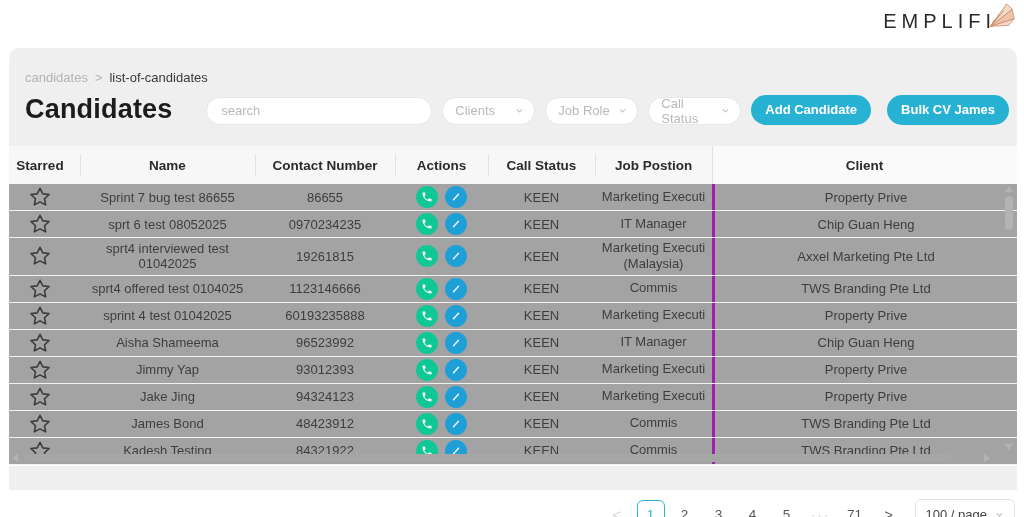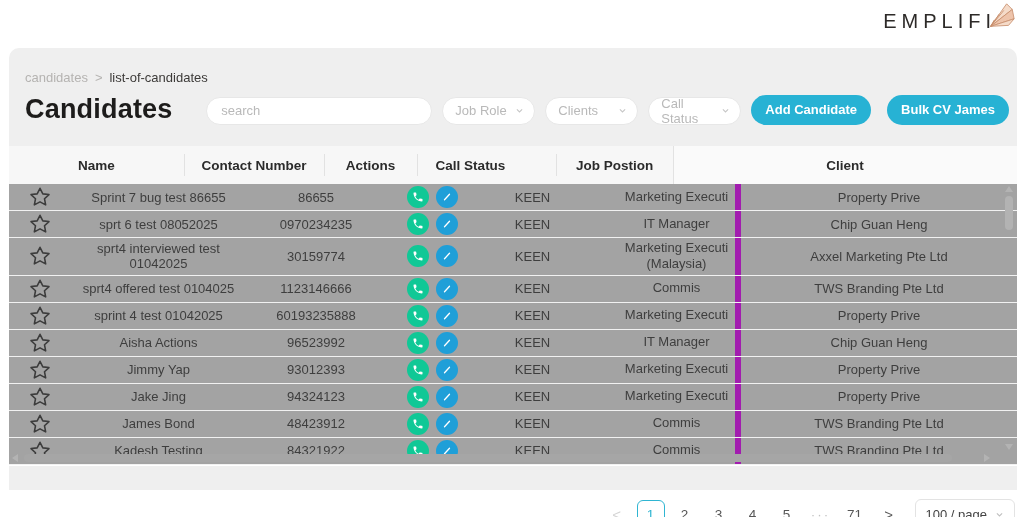--- a/index.html
+++ b/index.html
@@ -37,36 +37,36 @@
     font-family:"Liberation Sans", sans-serif; }
 
   
   .table-wrap { position:relative; margin-top:21px; height:320px; background:#ffffff; overflow:hidden; }
   .thead { display:flex; height:38px; background:#f7f7f7; align-items:center; }
   .hcell { font-size:13.5px; font-weight:bold; color:#2b2b2b; text-align:center;
     position:relative; height:100%; display:flex; align-items:center; justify-content:center; }
   .hcell + .hcell::before { content:""; position:absolute; left:0; top:8px; bottom:8px;
     width:1px; background:#e2e2e2; }
   .c0 { width:62px;  flex:none; }
-  .c1 { width:175px; flex:none; }
+  .c1 { width:175px; flex:none;margin-left:9px; }
   .c2 { width:140px; flex:none;text-align:right; }
   .c3 { width:93px;  flex:none; }
   .c4 { width:107px; flex:none; }
-  .c5 { width:117px; flex:none;margin-left:32px; }
+  .c5 { width:117px; flex:none; }
   .c6 { flex:1; min-width:0; }
   .hcell.c6 { background:#fafafa; }
   .hcell.c6::before { top:0; bottom:0; }
 
   .tbody { }
   .trow { display:flex; align-items:center; min-height:25px; border-bottom:1px solid #f1f1f1;
     background:#a3a3a3; }
   .cell { font-size:13px; color:#3e3e3e; text-align:center; padding:2px 4px;
     display:flex; align-items:center; justify-content:center; align-self:stretch; }
   .cell.c5 { white-space:pre-line; overflow:hidden; line-height:1.25; }
-  .cell.c6 { border-left:6px solid #a21caf; }
+  .cell.c6 { border-left:3px solid #a21caf; }
   .star { width:22px; height:22px; cursor:pointer; display:inline-flex; }
   .actions-cell { gap:7px; }
   .icon-btn { width:22px; height:22px; border-radius:50%; display:inline-flex;
     align-items:center; justify-content:center; cursor:pointer; }
   .icon-btn.phone { background:#10c896; }
   .icon-btn.edit  { background:#1f9fd8; }
 
   
   .vscroll { position:absolute; top:40px; bottom:16px; right:3px; width:10px; }
   .v-arrow-up, .v-arrow-down { position:absolute; left:1px; width:0; height:0;
@@ -123,28 +123,28 @@
     <span>&gt;</span>
     <span class="current">list-of-candidates</span>
   </div>
 
   <div class="pad title-row">
     <div class="page-title">Candidates</div>
     <div class="controls">
       <input class="search-input" type="text" placeholder="search" style="">
       <div id="dropdowns" style="display:flex;gap:10px;">
   <div class="select-pill">
-    <span>Job Role</span>
+    <span>Clients</span>
     <svg class="chev" viewBox="0 0 24 24" fill="none" stroke="#c7c7c7" stroke-width="3">
               <polyline points="5 9 12 16 19 9"></polyline>
             </svg>
   </div>
 
   <div class="select-pill">
-    <span>Clients</span>
+    <span>Job Role</span>
     <svg class="chev" viewBox="0 0 24 24" fill="none" stroke="#c7c7c7" stroke-width="3">
               <polyline points="5 9 12 16 19 9"></polyline>
             </svg>
   </div>
 
   <div class="select-pill">
     <span>Call Status</span>
     <svg class="chev" viewBox="0 0 24 24" fill="none" stroke="#c7c7c7" stroke-width="3">
               <polyline points="5 9 12 16 19 9"></polyline>
             </svg>
@@ -152,20 +152,21 @@
 </div>
       <div id="action-buttons" style="display:flex;gap:16px;">
           <button class="btn">Add Candidate</button>
           <button class="btn">Bulk CV James</button>
         </div>
     </div>
   </div>
 
   <div class="table-wrap">
     <div class="thead" id="thead">
+        <div class="hcell c0">Starred</div>
         <div class="hcell c1">Name</div>
         <div class="hcell c2">Contact Number</div>
         <div class="hcell c3">Actions</div>
         <div class="hcell c4">Call Status</div>
         <div class="hcell c5">Job Postion</div>
         <div class="hcell c6">Client</div>
       </div>
     <div class="tbody" id="tbody">
   <div class="trow">
     <div class="cell c0">
@@ -223,21 +224,21 @@
 
   <div class="trow">
     <div class="cell c0">
       <span class="star">
         <svg viewBox="0 0 24 24" fill="none" stroke="#3c3c3c" stroke-width="1.7" stroke-linejoin="round">
           <polygon points="12,2.5 15.09,8.6 21.8,9.35 16.9,13.9 18.18,20.6 12,17.3 5.82,20.6 7.1,13.9 2.2,9.35 8.91,8.6"></polygon>
         </svg>
       </span>
     </div>
     <div class="cell c1">sprt4 interviewed test 01042025</div>
-    <div class="cell c2">30159774</div>
+    <div class="cell c2">19261815</div>
     <div class="cell c3 actions-cell">
       <span class="icon-btn phone">
         <svg width="12" height="12" viewBox="0 0 24 24" fill="#ffffff">
           <path d="M6.62 10.79c1.44 2.83 3.76 5.14 6.59 6.59l2.2-2.2c.27-.27.67-.36 1.02-.24 1.12.37 2.33.57 3.57.57.55 0 1 .45 1 1V20c0 .55-.45 1-1 1-9.39 0-17-7.61-17-17 0-.55.45-1 1-1h3.5c.55 0 1 .45 1 1 0 1.25.2 2.45.57 3.57.11.35.03.74-.25 1.02l-2.2 2.2z"></path>
         </svg>
       </span>
       <span class="icon-btn edit">
         <svg width="12" height="12" viewBox="0 0 24 24" fill="none" stroke="#ffffff" stroke-width="2.6" stroke-linecap="round">
           <line x1="7" y1="17.5" x2="17" y2="6.5"></line>
         </svg>
@@ -304,21 +305,21 @@
   </div>
 
   <div class="trow">
     <div class="cell c0">
       <span class="star">
         <svg viewBox="0 0 24 24" fill="none" stroke="#3c3c3c" stroke-width="1.7" stroke-linejoin="round">
           <polygon points="12,2.5 15.09,8.6 21.8,9.35 16.9,13.9 18.18,20.6 12,17.3 5.82,20.6 7.1,13.9 2.2,9.35 8.91,8.6"></polygon>
         </svg>
       </span>
     </div>
-    <div class="cell c1">Aisha Actions</div>
+    <div class="cell c1">Aisha Shameema</div>
     <div class="cell c2">96523992</div>
     <div class="cell c3 actions-cell">
       <span class="icon-btn phone">
         <svg width="12" height="12" viewBox="0 0 24 24" fill="#ffffff">
           <path d="M6.62 10.79c1.44 2.83 3.76 5.14 6.59 6.59l2.2-2.2c.27-.27.67-.36 1.02-.24 1.12.37 2.33.57 3.57.57.55 0 1 .45 1 1V20c0 .55-.45 1-1 1-9.39 0-17-7.61-17-17 0-.55.45-1 1-1h3.5c.55 0 1 .45 1 1 0 1.25.2 2.45.57 3.57.11.35.03.74-.25 1.02l-2.2 2.2z"></path>
         </svg>
       </span>
       <span class="icon-btn edit">
         <svg width="12" height="12" viewBox="0 0 24 24" fill="none" stroke="#ffffff" stroke-width="2.6" stroke-linecap="round">
           <line x1="7" y1="17.5" x2="17" y2="6.5"></line>

